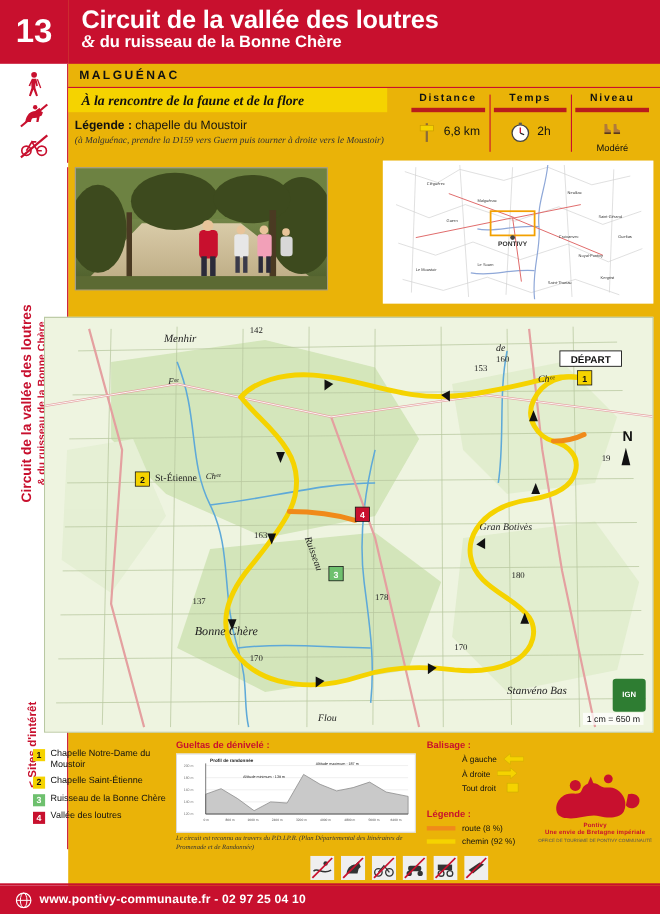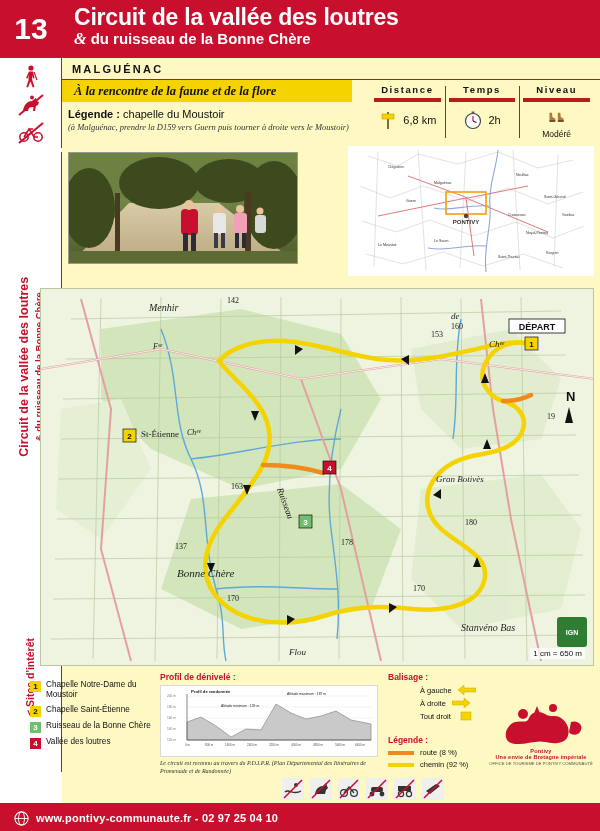--- a/index.html
+++ b/index.html
@@ -3,21 +3,21 @@
 <meta charset="utf-8">
 <style>
   * { box-sizing: border-box; margin: 0; padding: 0; }
   body {
     width: 600px; height: 831px;
     font-family: "Liberation Sans", sans-serif;
     background: #ffffff;
     position: relative;
     overflow: hidden;
   }
-  .page { position: relative; width: 600px; height: 831px; background:#fef9c3; }
+  .page { position: relative; width: 600px; height: 831px; background:#eab308; }
 
   
   .left-rail {
     position: absolute; left: 0; top: 0; width: 62px; height: 831px;
     background: #ffffff;
   }
   .rail-number-box {
     position: absolute; left: 0; top: 0; width: 62px; height: 58px;
     background: #c8102e; color: #fff;
     display: flex; align-items: center; justify-content: center;
@@ -540,21 +540,21 @@
       <span class="site-num" style="background:#6ec06e">3</span>
       <span class="site-txt">Ruisseau de la Bonne Chère</span>
     </div>
     <div class="site-item">
       <span class="site-num" style="background:#c8102e">4</span>
       <span class="site-txt">Vallée des loutres</span>
     </div>
   </div>
 
   <div class="profile-panel">
-    <div class="panel-title">Profil de dénivelé :</div>
+    <div class="panel-title">Gueltas de dénivelé :</div>
     <div class="profile-box">
       <svg width="216" height="70" viewBox="0 0 216 70">
         <rect width="216" height="70" fill="#fff"></rect>
         <g stroke="#e2e2e2" stroke-width="0.5">
           <line x1="26" y1="10" x2="210" y2="10"></line>
           <line x1="26" y1="21" x2="210" y2="21"></line>
           <line x1="26" y1="32" x2="210" y2="32"></line>
           <line x1="26" y1="43" x2="210" y2="43"></line>
           <line x1="26" y1="54" x2="210" y2="54"></line>
         </g>

